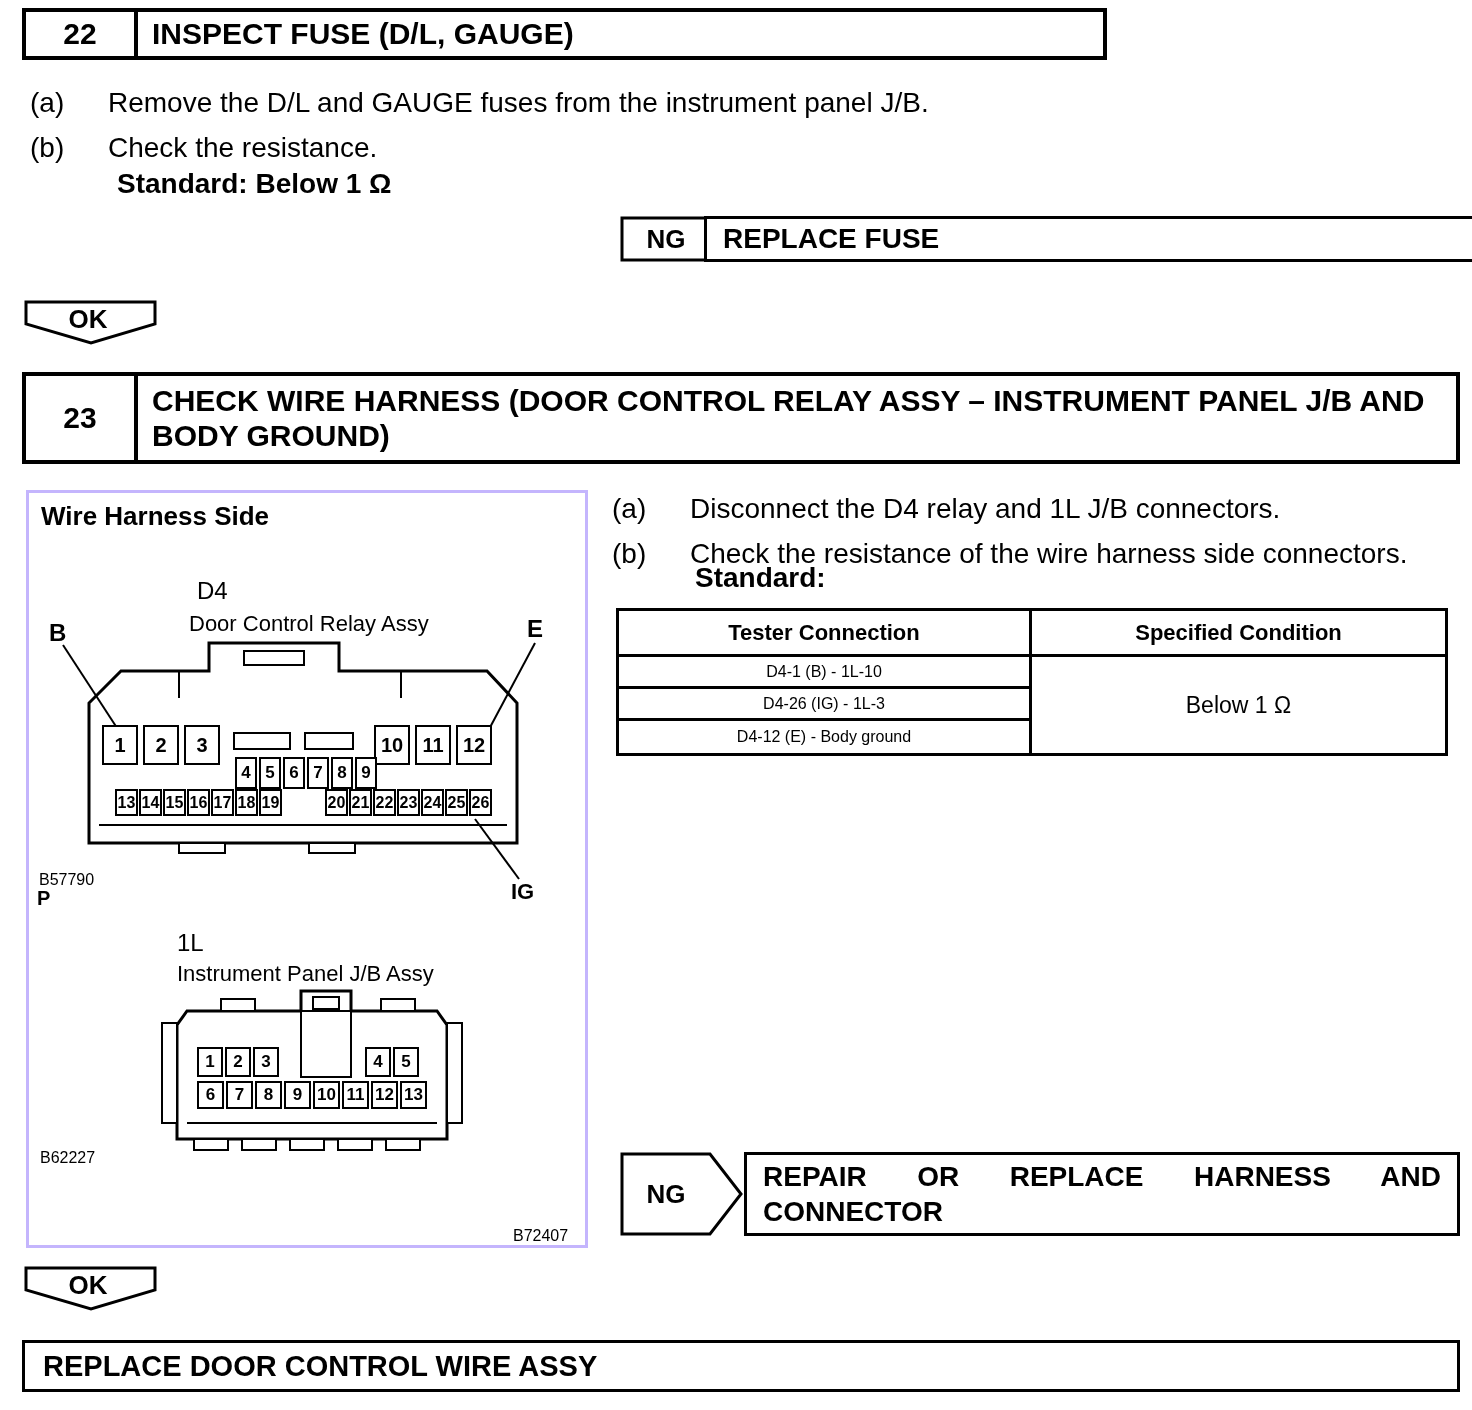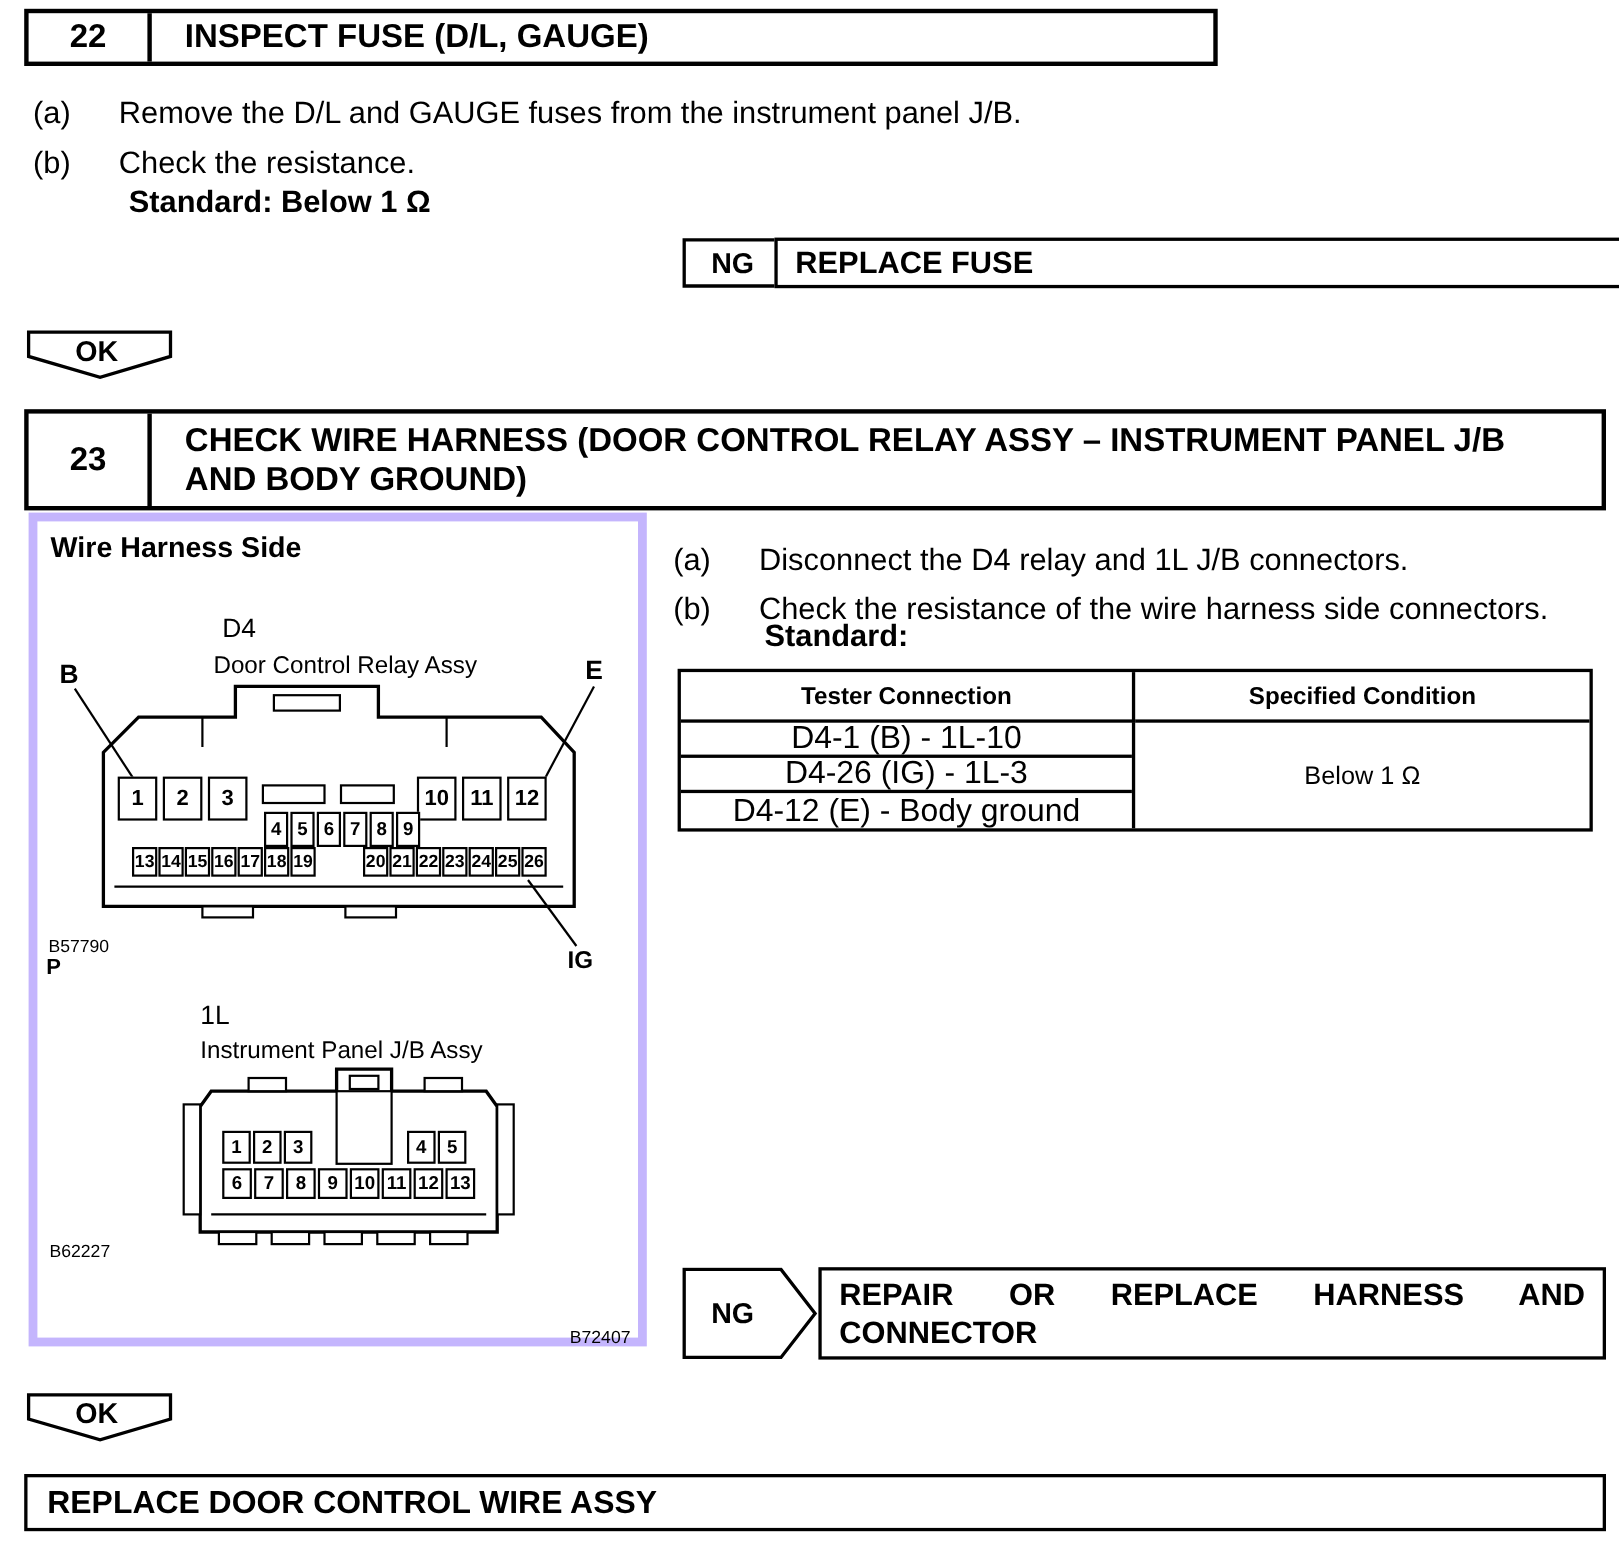--- a/index.html
+++ b/index.html
@@ -4,41 +4,41 @@
 <style>
   * { margin:0; padding:0; box-sizing:border-box; }
   html,body { background:#ffffff; }
   body { font-family:"Liberation Sans", sans-serif; color:#000; }
   .page { position:relative; width:1472px; height:1410px; background:#fff; overflow:hidden; }
 
   
   .step-header { position:absolute; display:flex; border:4px solid #000; background:#fff; }
   .step-num { width:112px; display:flex; align-items:center; justify-content:center;
               font-weight:bold; font-size:30px; border-right:4px solid #000; }
-  .step-title { flex:1; display:flex; align-items:center; padding:4px 30px;
+  .step-title { flex:1; display:flex; align-items:center; padding:4px 14px;
                 font-weight:bold; font-size:30px; line-height:1.18; }
 
   
   .instr { position:absolute; display:flex; flex-direction:column; }
   .instr-row { display:flex; font-size:28px; margin-bottom:11px; line-height:1.2; }
   .instr-label { width:78px; flex:none; }
   .instr-text { flex:1; }
   .standard { position:absolute; font-size:28px; font-weight:bold; }
 
   
   .ng-svg { position:absolute; }
   .action-box { position:absolute; border:3px solid #000; background:#fff; display:flex;
                 align-items:center; font-weight:bold; font-size:28px; padding:6px 16px; }
   .action-box.justify { display:block; text-align:justify; line-height:1.25; padding-top:4px; }
   .ok-svg { position:absolute; }
   svg text { font-family:"Liberation Sans", sans-serif; }
 
   
-  .figure { position:absolute; left:26px; top:466px; width:562px; height:758px;
-            border:8px solid #c4b5fd; background:#fff; }
+  .figure { position:absolute; left:26px; top:490px; width:562px; height:758px;
+            border:3px solid #c4b5fd; background:#fff; }
   .fig-svg { position:absolute; left:0; top:0; }
   .fig-label { position:absolute; white-space:nowrap; }
   .fig-title { font-size:26px; font-weight:bold; }
   .pin-row { position:absolute; display:flex; }
   .pin { display:flex; align-items:center; justify-content:center; border:2px solid #000;
          background:#fff; font-weight:bold; }
   .pin.big { width:36px; height:40px; font-size:20px; margin-right:5px; }
   .pin.mid { width:22px; height:32px; font-size:17px; margin-right:2px; }
   .pin.tiny { width:23px; height:27px; font-size:16px; margin-right:1px; }
   .pin.l1a { width:26px; height:30px; font-size:17px; margin-right:2px; }
@@ -46,21 +46,21 @@
   .pin-row .pin:last-child { margin-right:0; }
 
   
   .spec-table { position:absolute; left:616px; top:608px; width:832px;
                 display:grid; grid-template-columns:1fr 1fr; border:3px solid #000; background:#fff; }
   .spec-th { height:46px; display:flex; align-items:center; justify-content:center;
              font-weight:bold; font-size:22px; border-bottom:3px solid #000; }
   .spec-th.left { border-right:3px solid #000; }
   .spec-rows { display:flex; flex-direction:column; border-right:3px solid #000; }
   .spec-tr { height:32px; display:flex; align-items:center; justify-content:center;
-             font-size:29px; border-bottom:3px solid #000; }
+             font-size:16px; border-bottom:3px solid #000; }
   .spec-tr:last-child { border-bottom:none; }
   .spec-cond { display:flex; align-items:center; justify-content:center; font-size:23px; }
 
   .final-box { position:absolute; left:22px; top:1340px; width:1438px; height:52px;
                border:3px solid #000; display:flex; align-items:center; padding-left:18px;
                font-weight:bold; font-size:29px; background:#fff; }
 </style>
 </head>
 <body>
 

